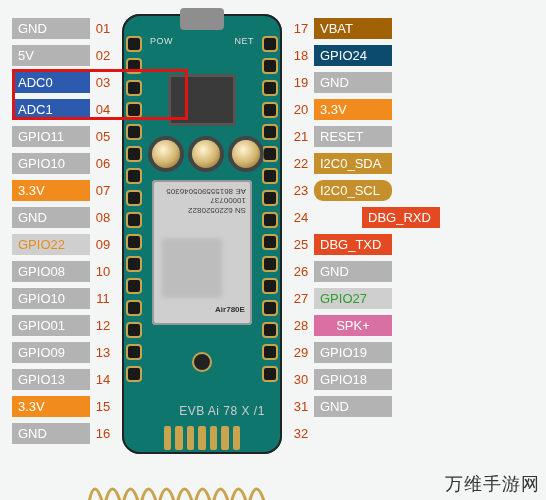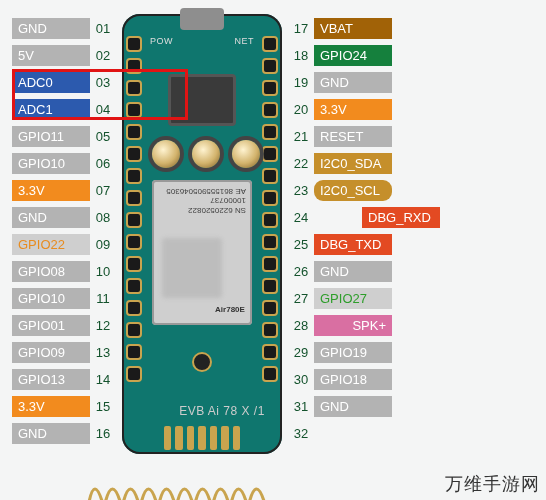--- a/index.html
+++ b/index.html
@@ -36,31 +36,31 @@
   .label {
     width: 78px;
     padding: 0 6px;
     color: #fff;
     background: #b9b9b9;
     font-weight: 500;
   }
   .num {
     width: 26px;
     text-align: center;
-    color: #14532d;
+    color: #c2410c;
     background: transparent;
   }
   
   .c-gray   { background: #b3b3b3; }
   .c-blue   { background: #2c5aae; }
   .c-orange { background: #f28b1e; }
   .c-brown  { background: #c58f2b; }
   .c-red    { background: #e34a22; }
   .c-purple { background: #a16207; }
-  .c-green  { background: #15803d; }
+  .c-green  { background: #0c4a6e; }
   .c-pink   { background: #d96fa2; }
   .t-orange { color: #e88c1f; background: #cfcfcf; }
   .t-green  { color: #2e9e2b; background: #cfcfcf; }
   
   .hl {
     position: absolute;
     border: 3px solid #e11414;
     top: 69px;
     left: 12px;
     width: 176px;
@@ -317,21 +317,21 @@
         <div class="cell label c-green" style="text-align: left;">GPIO24</div>
         <div class="cell label c-gray" style="text-align: left;">GND</div>
         <div class="cell label c-orange" style="text-align: left;">3.3V</div>
         <div class="cell label c-gray" style="text-align: left;">RESET</div>
         <div class="cell label c-brown" style="text-align: left;">I2C0_SDA</div>
         <div class="cell label c-brown" style="text-align: left; border-radius: 9px;">I2C0_SCL</div>
         <div class="cell label c-red" style="text-align: left; margin-left: 48px;">DBG_RXD</div>
         <div class="cell label c-red" style="text-align: left;">DBG_TXD</div>
         <div class="cell label c-gray" style="text-align: left;">GND</div>
         <div class="cell label t-green" style="text-align: left;">GPIO27</div>
-        <div class="cell label c-pink" style="text-align: right;">SPK+</div>
+        <div class="cell label c-pink" style="text-align: center;">SPK+</div>
         <div class="cell label c-gray" style="text-align: left;">GPIO19</div>
         <div class="cell label c-gray" style="text-align: left;">GPIO18</div>
         <div class="cell label c-gray" style="text-align: left;">GND</div>
       </div>
     <div class="numcol" id="right-nums">
         <div class="cell num">17</div>
         <div class="cell num">18</div>
         <div class="cell num">19</div>
         <div class="cell num">20</div>
         <div class="cell num">21</div>

